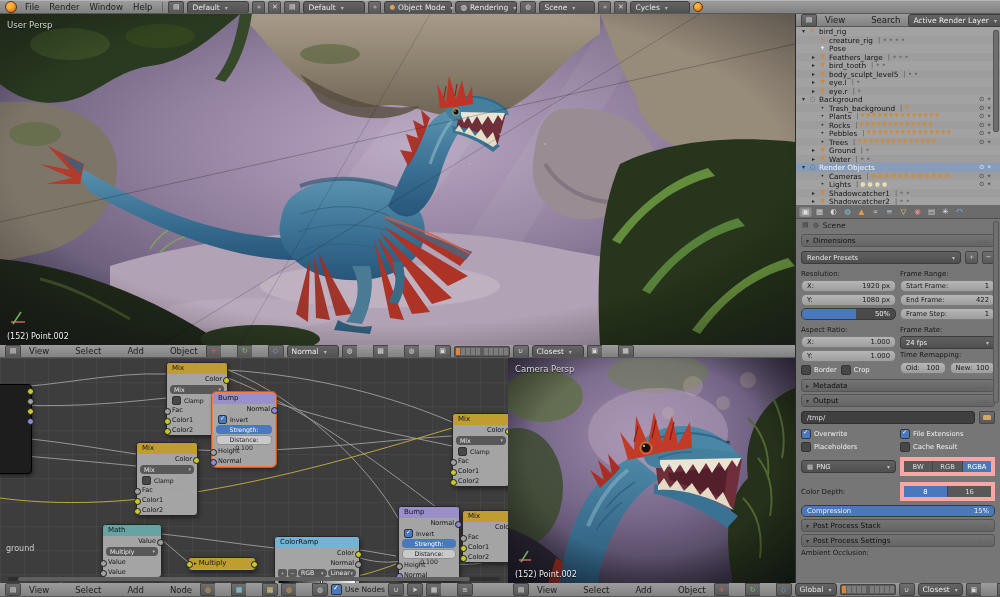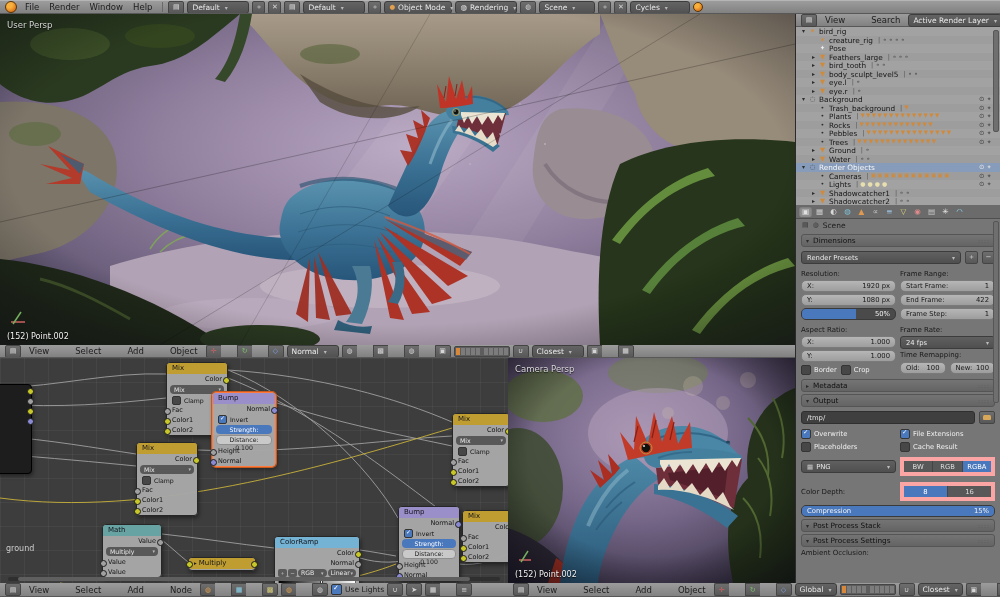--- a/index.html
+++ b/index.html
@@ -477,21 +477,21 @@
       <span class="isq" style="color:#e0a050;">◍</span>
       <span class="isq" style="color:#8ad0e8;">▦</span>
       <span class="isq" style="color:#d8cf7a;">▩</span>
     </span>
     <span class="igrp">
       <span class="isq" style="color:#e0a050;">◍</span>
       <span class="isq">◍</span>
     </span>
     <span class="hcheck on">
         <span class="box"></span>
-        <span>Use Lights</span>
+        <span>Use Nodes</span>
       </span>
     <span class="isq">∪</span>
     <span class="isq">➤</span>
     <span class="igrp">
       <span class="isq">▦</span>
       <span class="isq">≡</span>
     </span>
   </div>
 
   <div class="area" id="vpcam" style="left:508px;top:358px;width:287px;height:225px;background:#4a4159;">

